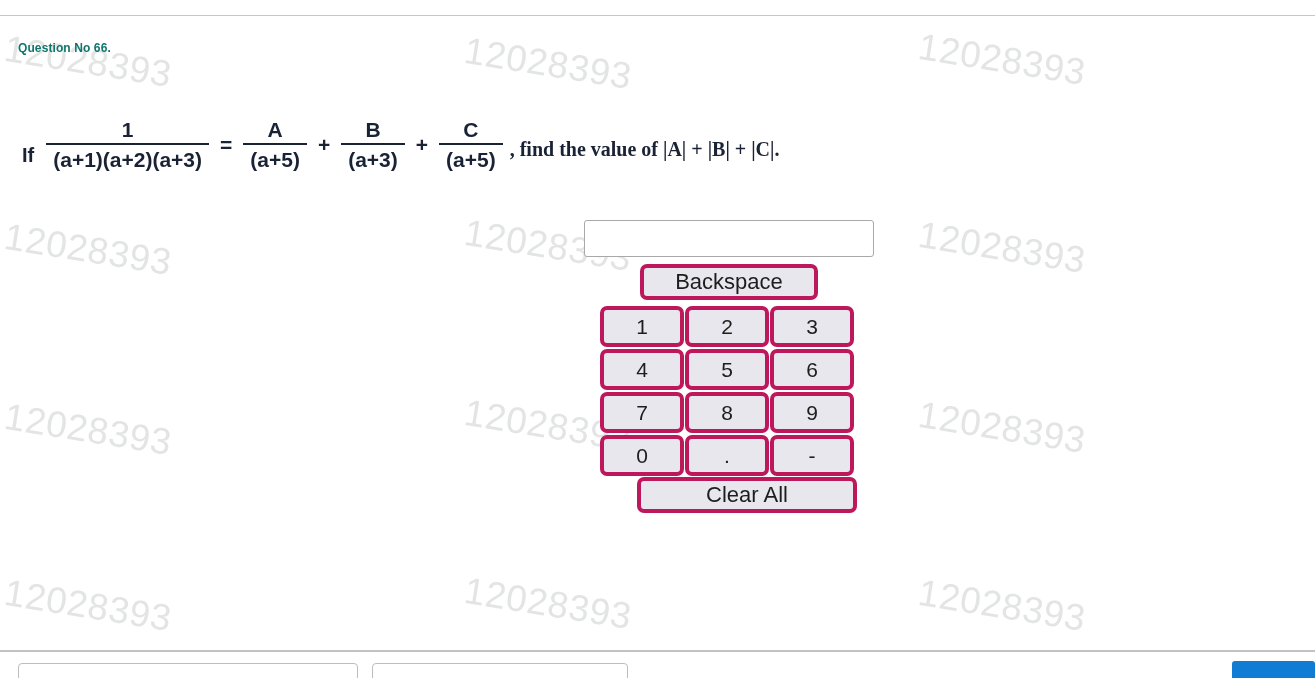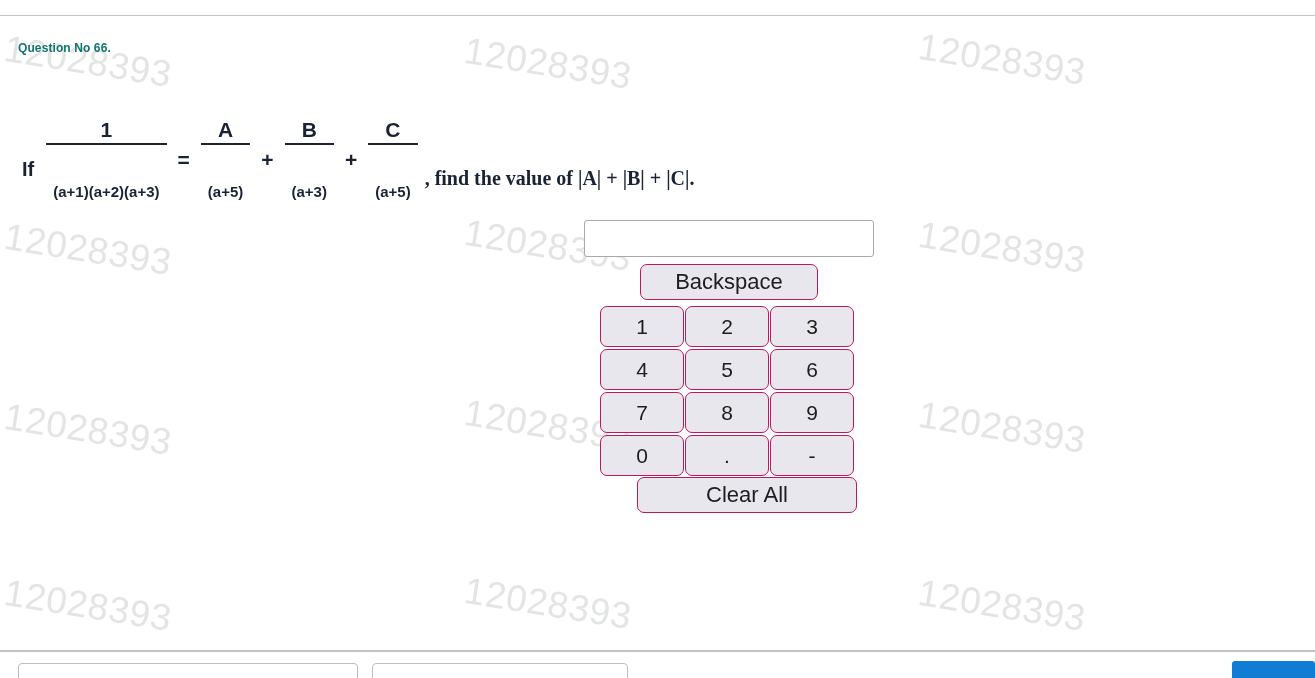--- a/index.html
+++ b/index.html
@@ -120,26 +120,25 @@
     line-height: 1.15;
     color: #1a2335;
   }
   .frac .bar {
     height: 2px;
     background: #1a2335;
     width: 100%;
     min-width: 20px;
   }
   .frac .den {
-    font-size: 15px;
+    font-size: 21px;
     font-weight: bold;
     padding: 2px 7px 0 7px;
     line-height: 1.2;
     color: #1a2335;
-    margin-top: 36px;
   }
   .math-op {
     font-size: 21px;
     font-weight: bold;
     color: #1a2335;
     padding: 0 6px;
   }
   .math-tail {
     font-size: 20px;
     font-weight: bold;
@@ -172,21 +171,21 @@
   
   .keypad {
     position: absolute;
     left: 600px;
     top: 264px;
     width: 260px;
   }
   .key {
     box-sizing: border-box;
     background: #e7e7ed;
-    border: 1px solid #be185d;
+    border: 4px solid #be185d;
     border-radius: 7px;
     color: #1d1d1d;
     font-family: "Liberation Sans", sans-serif;
     font-size: 21px;
     line-height: 1;
     display: flex;
     align-items: center;
     justify-content: center;
     cursor: pointer;
     user-select: none;

